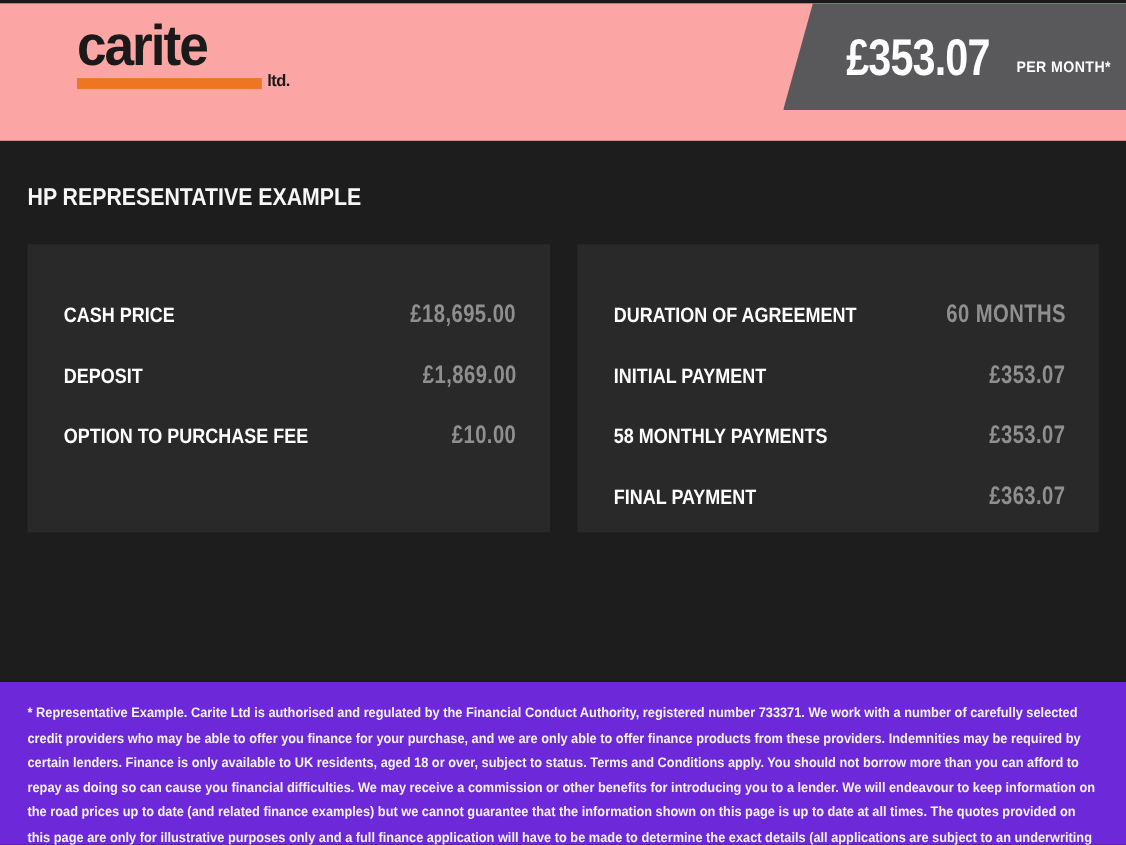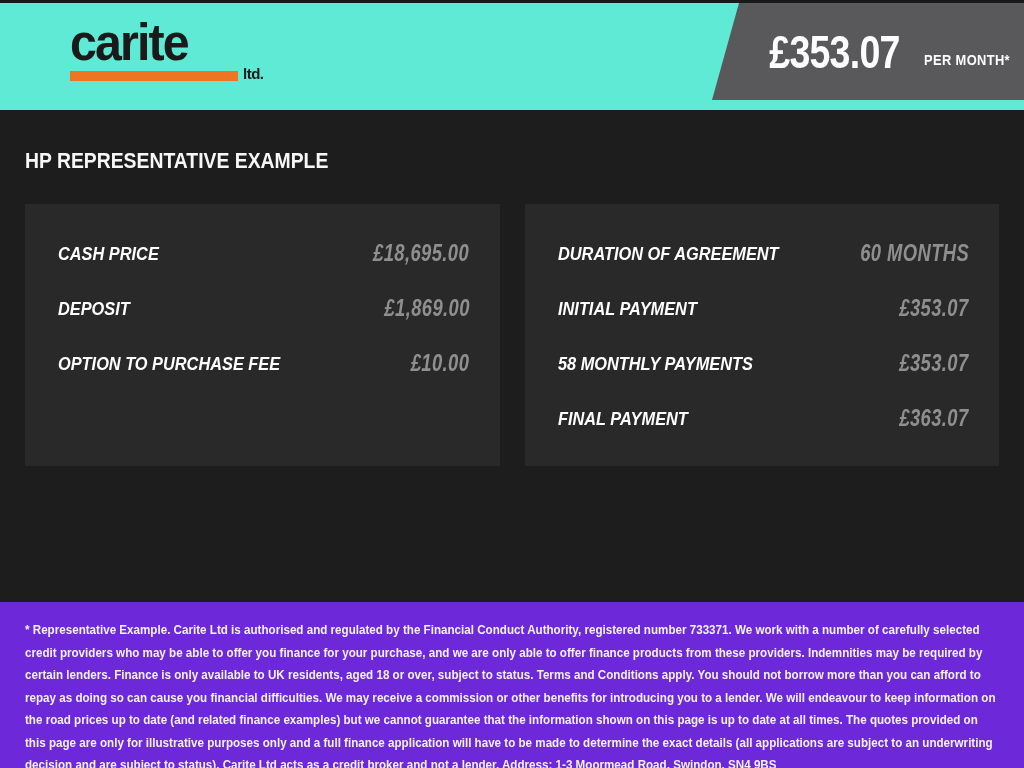--- a/index.html
+++ b/index.html
@@ -1,21 +1,21 @@
 <!DOCTYPE html>
 <html><head>
 <meta charset="utf-8">
 <style>
   * { margin:0; padding:0; box-sizing:border-box; }
   html,body { width:1024px; height:768px; overflow:hidden; }
   body { font-family:"Liberation Sans","DejaVu Sans",sans-serif; background:#1d1d1d; }
 
   
   .topbar { height:3px; background:#191919; }
-  .header { position:relative; height:107px; background:#5eead4; }
+  .header { position:relative; height:125px; background:#fca5a5; }
 
   .logo { position:absolute; left:70px; top:16px; width:210px; }
   .logo-word { display:block; font-size:52px; line-height:46px; font-weight:bold;
                letter-spacing:-2px; color:#1a1a1a; transform:scaleX(0.93);
                transform-origin:left center; }
   .logo-underline-row { display:flex; align-items:flex-end; margin-top:2px; }
   .logo-bar { width:168px; height:10px; background:#ee7623; }
   .logo-suffix { font-size:15px; font-weight:bold; color:#1a1a1a; line-height:14px;
                  margin-left:5px; letter-spacing:-0.5px; }
 
@@ -28,21 +28,21 @@
                   margin-left:8px; margin-top:16px; letter-spacing:0.4px;
                   transform:scaleX(0.92); transform-origin:left center; white-space:nowrap; }
 
   
   .main { height:492px; background:#1d1d1d; padding:38px 25px 0; }
   .page-title { display:inline-block; font-size:22px; font-weight:bold; color:#f7f7f7;
                 transform:scaleX(0.88); transform-origin:left center; letter-spacing:0;
                 white-space:nowrap; }
   .panels { display:flex; gap:25px; margin-top:30px; }
   .panel { flex:1; background:#292929; padding:22px 30px 20px 33px; }
-  .row { height:55px; display:flex; justify-content:space-between; align-items:center;font-style:italic; }
+  .row { height:55px; display:flex; justify-content:space-between; align-items:flex-end; }
   .row-label { display:inline-block; font-size:19px; font-weight:bold; color:#ffffff;
                transform:scaleX(0.86); transform-origin:left center; white-space:nowrap; }
   .row-value { display:inline-block; font-size:23px; font-weight:bold; color:#8f8f8f;
                transform:scaleX(0.80); transform-origin:right center; white-space:nowrap;
                letter-spacing:0.5px; }
 
   
   .footer { height:176px; background:#6d28d9; padding:17px 25px 0; overflow:hidden; }
   .disclaimer { width:1046px; font-size:12.5px; font-weight:bold; line-height:22.5px;
                 color:#f2f2f2; transform:scaleX(0.93); transform-origin:left top;

